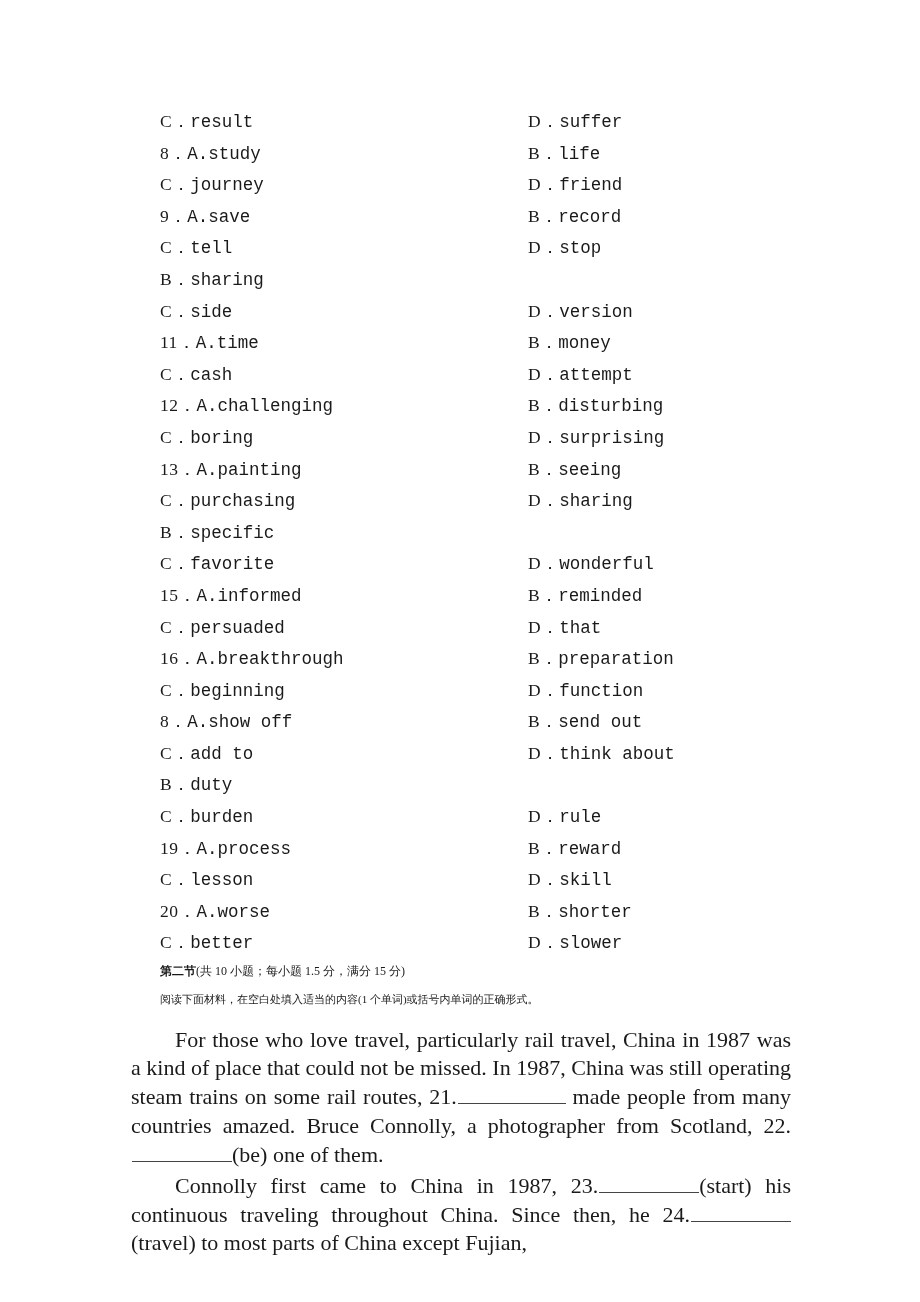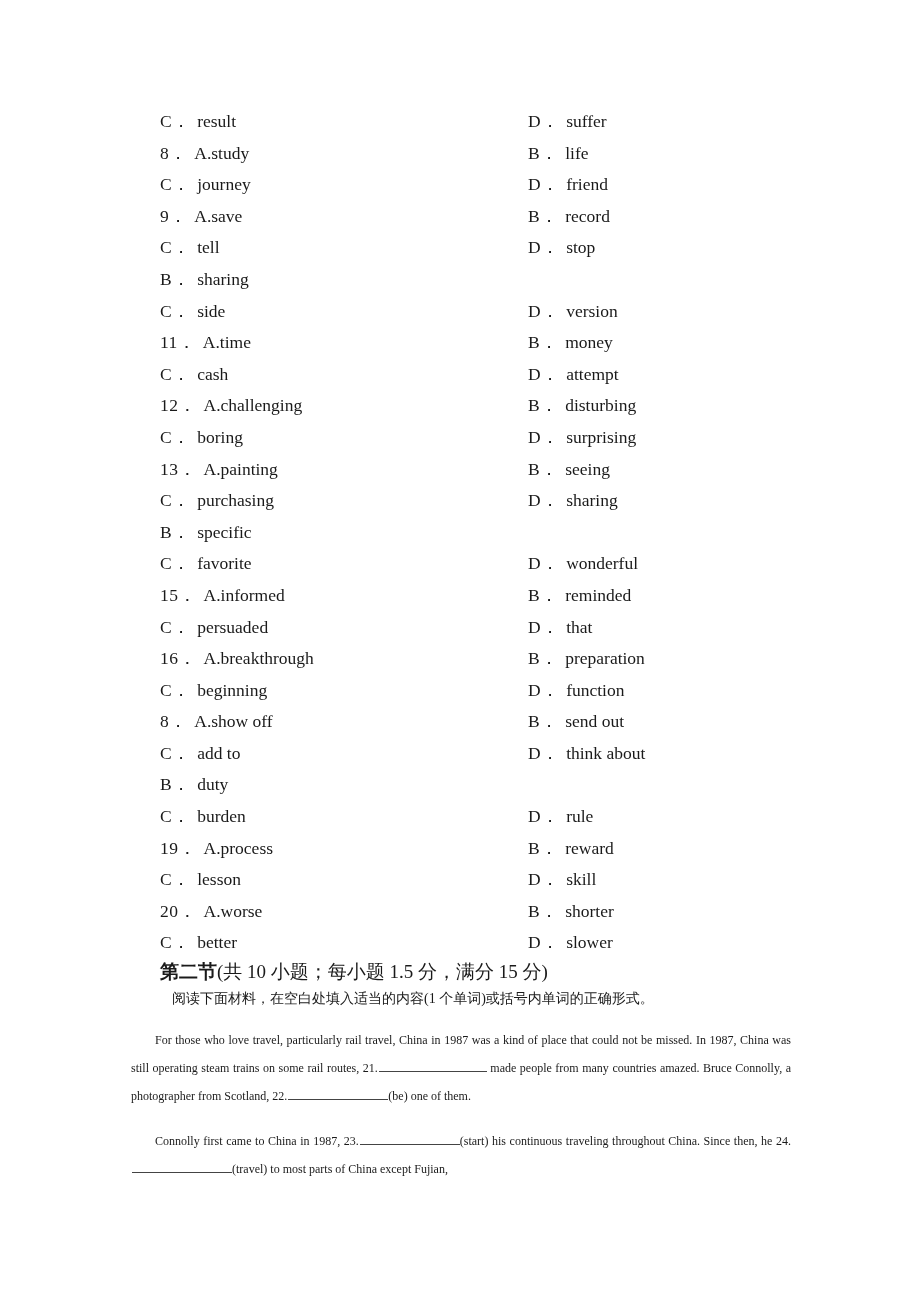--- a/index.html
+++ b/index.html
@@ -46,62 +46,62 @@
   }
   .opt-cell.right {
     flex: 1 1 auto;
   }
   .opt-key {
     display: inline-block;
     min-width: 26px;
     letter-spacing: 0.5px;
   }
   .opt-text {
-    margin-left: 7px;
+    font-family: Liberation Mono, monospace;
   }
 
   
   .section-head {
     position: absolute;
     left: 160px;
     top: 958px;
-    font-size: 19px;
+    font-size: 12px;
     line-height: 26px;
     white-space: nowrap;
   }
   .section-head .bold {
     font-weight: bold;
     font-family: "DejaVu Serif", "Liberation Serif", serif;
   }
   .section-instr {
     position: absolute;
-    left: 172px;
+    left: 160px;
     top: 986px;
-    font-size: 14px;
+    font-size: 11px;
     line-height: 26px;
     white-space: nowrap;
   }
 
   
   .passage {
     position: absolute;
     left: 131px;
     top: 1026px;
     width: 660px;
   }
   .para {
-    font-size: 12px;
+    font-size: 22px;
     line-height: 28.2px;
     text-align: justify;
     text-align-last: left;
     text-indent: 2em;
     margin: 0;
   }
   .para + .para {
-    margin-top: 16px;
+    margin-top: 2px;
   }
   .blank {
     display: inline-block;
     border-bottom: 1px solid #444;
     height: 0.95em;
     vertical-align: baseline;
     margin: 0 0 0 1px;
   }
   .blank.w-long { width: 108px; }
   .blank.w-mid  { width: 100px; }

